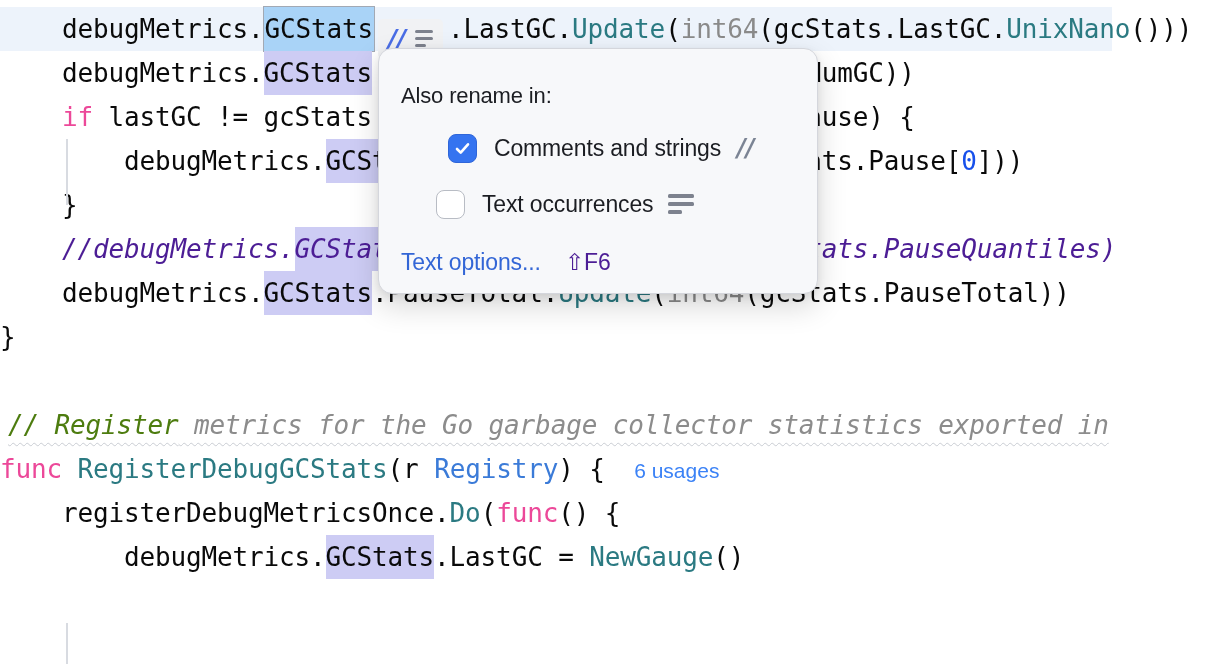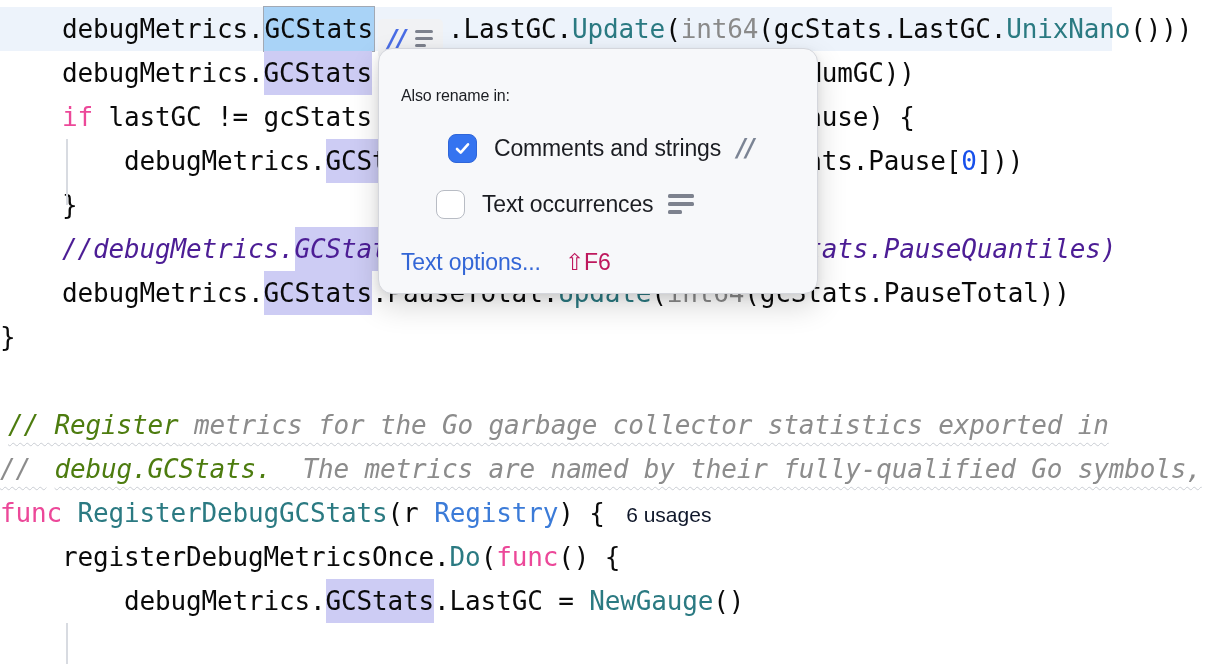--- a/index.html
+++ b/index.html
@@ -17,70 +17,69 @@
   .ty{color:#3b7bd8;text-align:right;}
   .num{color:#1750eb;}
   .gray{color:#8a8a8a;}
   .cmt{color:#4c1d95;font-style:italic;}
   .doc{color:#8c8c8c;font-style:italic;
        text-decoration:underline wavy #c9cdd3;text-decoration-thickness:1.3px;text-underline-offset:8px;}
   .docb{color:#4d7c0f;font-weight:normal;font-style:italic;
        text-decoration:underline wavy #c9cdd3;text-decoration-thickness:1.3px;text-underline-offset:8px;padding-left:8px;}
   .sel{background:#a9d3f7;box-shadow:0 0 0 1px #a2a9b4;padding:7px 1px;}
   .occ{background:#cdccf4;padding:7px 0;}
-  .usages{font-family:"Liberation Sans",sans-serif;font-size:21px;color:#0f172a;
-          letter-spacing:0;margin-left:6px;}
+  .usages{font-family:"Liberation Sans",sans-serif;font-size:21px;color:#3b82f6;
+          letter-spacing:0;margin-left:14px;}
 
   .chip{display:inline-flex;align-items:center;gap:9px;background:#f1f2f4;border-radius:5px;
         height:40px;padding:0 10px;margin:0 5px 0 4px;vertical-align:-9px;}
   .chip .slashes{font-family:"DejaVu Sans",sans-serif;font-style:italic;font-weight:bold;
         font-size:25px;color:#4a6de5;line-height:1;}
   .bars{display:inline-flex;flex-direction:column;gap:4px;}
   .bars i{display:block;height:3px;background:#7d828e;border-radius:1.5px;}
   .bars-lg i{height:4px;}
 
   .indent-guide{position:absolute;width:1.5px;background:#d8dbe1;}
 
   
   #popup{position:absolute;left:378px;top:48px;width:440px;height:246px;box-sizing:border-box;
          background:#f7f8fa;border:1px solid #d4d6dc;border-radius:14px;z-index:10;
          box-shadow:0 12px 30px rgba(0,0,0,.16),0 3px 8px rgba(0,0,0,.08);
          font-family:"Liberation Sans",sans-serif;color:#1b1d22;}
-  .p-title{position:absolute;left:22px;top:33px;font-size:16px;line-height:28px;}
+  .p-title{position:absolute;left:22px;top:33px;font-size:22px;line-height:28px;}
   .p-row{position:absolute;left:57px;height:36px;display:flex;align-items:center;cursor:default;}
   .p-row.r0{top:81px;padding-left:12px;}
   .p-row.r1{top:137px;}
   .cb{width:29px;height:29px;border-radius:8px;box-sizing:border-box;flex:0 0 auto;
       display:flex;align-items:center;justify-content:center;}
   .cb.checked{background:#3574f0;border:1.5px solid #2f66d9;}
   .cb.un{background:#ffffff;border:1.5px solid #b8bcc4;}
   .p-label{margin-left:17px;font-size:23px;line-height:28px;}
   .row-slashes{margin-left:16px;font-family:"DejaVu Sans",sans-serif;font-style:italic;
       font-weight:bold;font-size:24px;color:#7b8494;line-height:1;}
   .p-row .bars{margin-left:15px;}
   .p-more{position:absolute;left:22px;top:199px;font-size:23px;line-height:28px;}
   .link{color:#3366d6;cursor:pointer;}
-  .shortcut{color:#be185d;margin-left:18px;}
+  .shortcut{color:#4c1d95;margin-left:18px;}
 </style>
 </head>
 <body>
 
 <div id="editor">
   <div id="code">
       <div class="line current"><span class="t">    debugMetrics.</span><span class="sel">GCStats</span><span class="chip"><span class="slashes">//</span><span class="bars"><i style="width: 18px;"></i><i style="width: 18px;"></i><i style="width: 11px;"></i></span></span><span class="t">.LastGC.</span><span class="fn">Update</span><span class="t">(</span><span class="gray">int64</span><span class="t">(gcStats.LastGC.</span><span class="fn">UnixNano</span><span class="t">()))</span></div>
       <div class="line"><span class="t">    debugMetrics.</span><span class="occ">GCStats</span><span class="t">.NumGC.</span><span class="fn">Update</span><span class="t">(</span><span class="gray">int64</span><span class="t">(gcStats.NumGC))</span></div>
       <div class="line"><span class="t">    </span><span class="k">if</span><span class="t"> lastGC != gcStats.LastGC &amp;&amp; </span><span class="num">0</span><span class="t"> &lt; len(gcStats.Pause) {</span></div>
       <div class="line"><span class="t">        debugMetrics.</span><span class="occ">GCStats</span><span class="t">.Pause.</span><span class="fn">Update</span><span class="t">(</span><span class="gray">int64</span><span class="t">(gcStats.Pause[</span><span class="num">0</span><span class="t">]))</span></div>
       <div class="line"><span class="t">    }</span></div>
       <div class="line"><span class="cmt">    //debugMetrics.</span><span class="occ cmt">GCStats</span><span class="cmt">.PauseQuantiles.Update(gcStats.PauseQuantiles)</span></div>
       <div class="line"><span class="t">    debugMetrics.</span><span class="occ">GCStats</span><span class="t">.PauseTotal.</span><span class="fn">Update</span><span class="t">(</span><span class="gray">int64</span><span class="t">(gcStats.PauseTotal))</span></div>
       <div class="line"><span class="t">}</span></div>
       <div class="line"></div>
       <div class="line"><span class="docb">// Register</span><span class="doc"> metrics for the Go garbage collector statistics exported in</span></div>
-      <div class="line"><span class="doc">// </span><span class="docb">debug.GCStats.</span><span class="doc">  The metrics are named by their fully-qualified Go symbols,</span></div>
       <div class="line"><span class="k">func</span><span class="t"> </span><span class="fn">RegisterDebugGCStats</span><span class="t">(r </span><span class="ty">Registry</span><span class="t">) { </span><span class="usages">6 usages</span></div>
       <div class="line"><span class="t">    registerDebugMetricsOnce.</span><span class="fn">Do</span><span class="t">(</span><span class="k">func</span><span class="t">() {</span></div>
       <div class="line"><span class="t">        debugMetrics.</span><span class="occ">GCStats</span><span class="t">.LastGC = </span><span class="fn">NewGauge</span><span class="t">()</span></div>
     </div>
 
   <div class="indent-guide" style="left:66px;top:139px;height:66px;"></div>
   <div class="indent-guide" style="left:66px;top:623px;height:41px;"></div>
 
   <div id="popup">
     <div class="p-title">Also rename in:</div>

